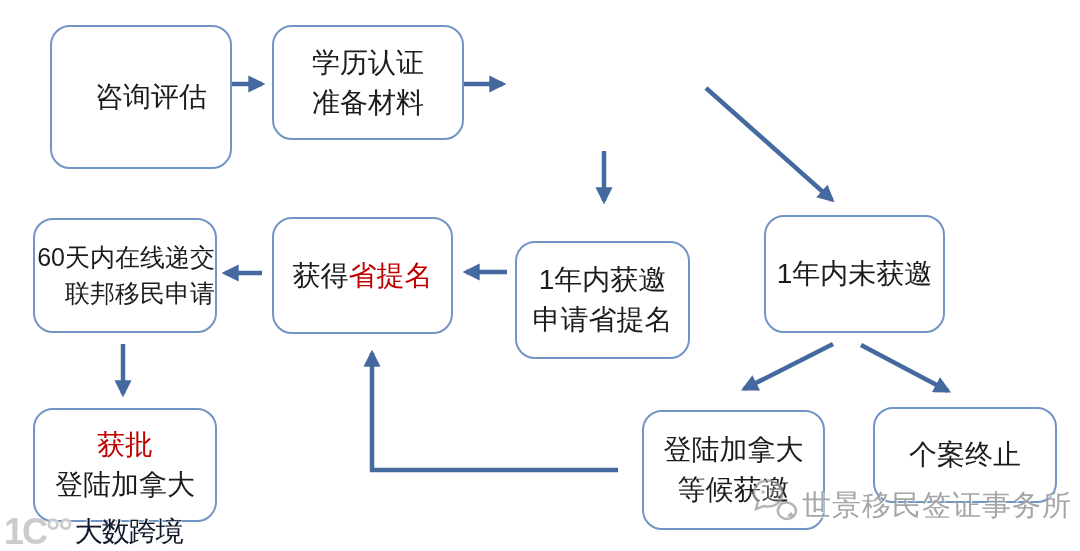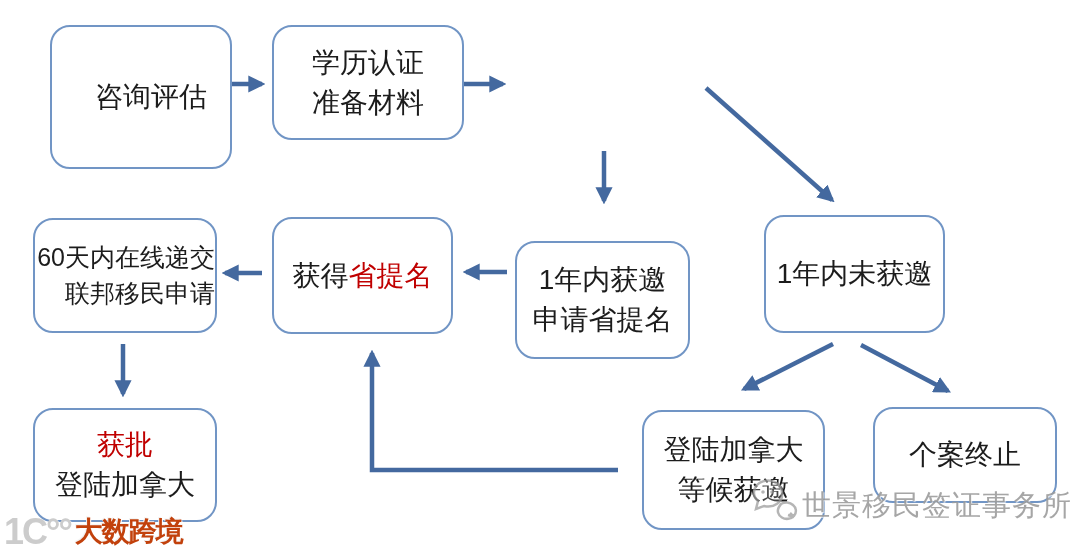--- a/index.html
+++ b/index.html
@@ -25,21 +25,21 @@
   [data-name="node-reenter"]    {left:642px;top:410px;width:183px;height:120px;}
   [data-name="node-terminated"] {left:873px;top:407px;width:184px;height:96px;}
   svg.arrows{position:absolute;left:0;top:0;z-index:1;}
   .wm{position:absolute;display:flex;align-items:center;z-index:5;pointer-events:none;}
   .wm-left{left:4px;top:511px;}
   .wm-left .wm-logo{
     font-size:36px;font-weight:bold;color:#cccccc;letter-spacing:-2px;
     text-shadow:1px 1px 1px rgba(255,255,255,.95);margin-right:4px;
   }
   .wm-left .wm-text{
-    font-size:28px;font-weight:bold;color:#c2410c;letter-spacing:-1px;
+    font-size:28px;font-weight:normal;color:#0f172a;letter-spacing:-1px;
     text-shadow:1px 1px 0 #ffffff,-1px -1px 0 #f2f2f2;
   }
   .wm-right{left:752px;top:476px;align-items:flex-end;}
   .wm-right .wm-text{
     font-size:29px;color:#9d9d9d;letter-spacing:1px;opacity:.9;
     text-shadow:1px 1px 1px rgba(255,255,255,.9);
   }
   .wm-right .wm-icon{margin-right:4px;opacity:.75;}
 </style>
 </head>

